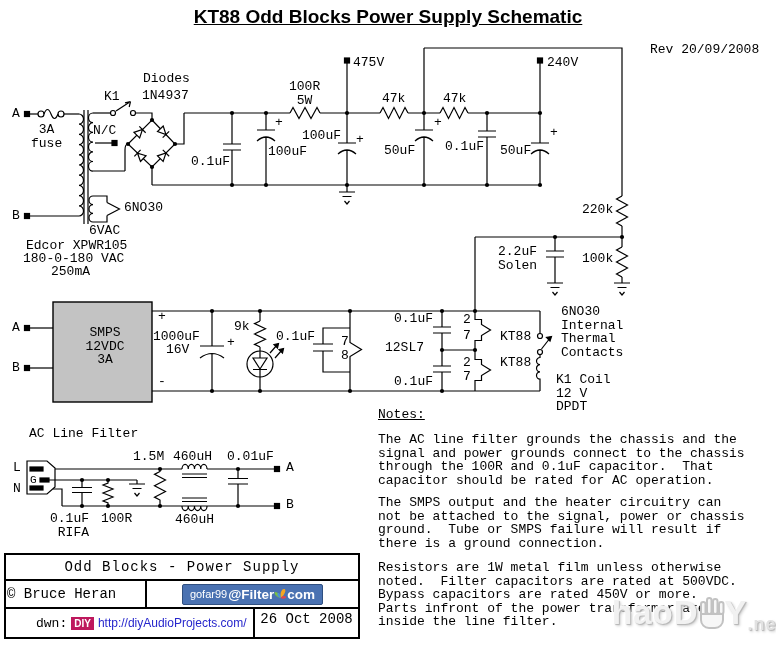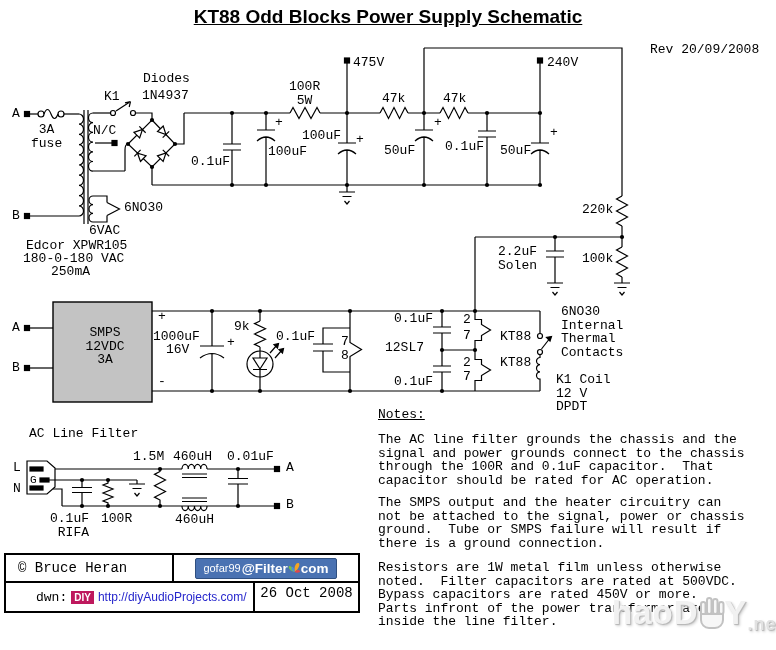--- a/index.html
+++ b/index.html
@@ -13,21 +13,21 @@
       white-space:pre;}
   .notes{position:absolute;left:378px;top:0;width:398px;}
   .note{position:absolute;left:0;font:13px/13.6px "Liberation Mono","DejaVu Sans Mono",monospace;white-space:pre;}
   .note-heading{top:408px;text-decoration:underline;}
   .np1{top:433px;} .np2{top:496px;} .np3{top:561px;}
   
   .tblock{position:absolute;left:4px;top:553px;width:352px;border:2px solid #000;background:#fff;}
   .tb-r1{height:24px;border-bottom:2px solid #000;text-align:center;
       font:14px/24px "Liberation Mono","DejaVu Sans Mono",monospace;letter-spacing:1px;}
   .tb-r2{height:26px;border-bottom:2px solid #000;display:flex;}
-  .tb-author{width:168px;border-right:2px solid #000;font:14px/26px "Liberation Mono","DejaVu Sans Mono",monospace;padding-left:12px;box-sizing:border-box;}
+  .tb-author{width:141px;border-right:2px solid #000;font:14px/26px "Liberation Mono","DejaVu Sans Mono",monospace;padding-left:1px;box-sizing:border-box;}
   .tb-emailcell{flex:1;display:flex;align-items:center;justify-content:center;}
   .email-badge{display:inline-flex;align-items:center;height:19px;padding:0 7px;
       border:1px solid #2f4f80;border-radius:2px;color:#fff;}
   .em-user{font:11px "Liberation Sans",sans-serif;margin-right:1px;}
   .em-dom{font:bold 13.5px "Liberation Sans",sans-serif;}
   .em-tld{font:bold 13.5px "Liberation Sans",sans-serif;}
   .butterfly{position:static;width:13px;height:13px;margin:0 0 2px 0;}
   .tb-r3{height:28px;display:flex;}
   .tb-dwn{width:249px;border-right:2px solid #000;display:flex;align-items:center;
       padding-left:30px;box-sizing:border-box;gap:4px;font:13px "Liberation Mono","DejaVu Sans Mono",monospace;}
@@ -334,20 +334,21 @@
 ground.  Tube or SMPS failure will result if
 there is a ground connection.</div>
     <div class="note np3">Resistors are 1W metal film unless otherwise
 noted.  Filter capacitors are rated at 500VDC.
 Bypass capacitors are rated 450V or more.
 Parts infront of the power transformer are
 inside the line filter.</div>
   </div>
 
   <div class="tblock">
+    <div class="tb-r1">Odd Blocks - Power Supply</div>
     <div class="tb-r2">
       <div class="tb-author">© Bruce Heran</div>
       <div class="tb-emailcell">
         <div class="email-badge" style="background: rgb(74, 114, 178);">
           <span class="em-user">gofar99</span>
             <span class="em-dom">@Filter</span>
           <svg class="butterfly" viewBox="0 0 13 13">
             <path d="M6.5,11 C5,6 2,4 0.8,5.5 C0,7 2.5,10 6.5,11 Z" fill="#7ac143" stroke="none"></path>
             <path d="M6.5,11 C6,5 8,1.5 10.5,2 C12.5,2.6 11,8 6.5,11 Z" fill="#f5a623" stroke="none"></path>
             <path d="M6.5,11 C8.5,8.5 11,8.5 12,10 C12.5,11.5 9,12.5 6.5,11 Z" fill="#e0474c" stroke="none"></path>

